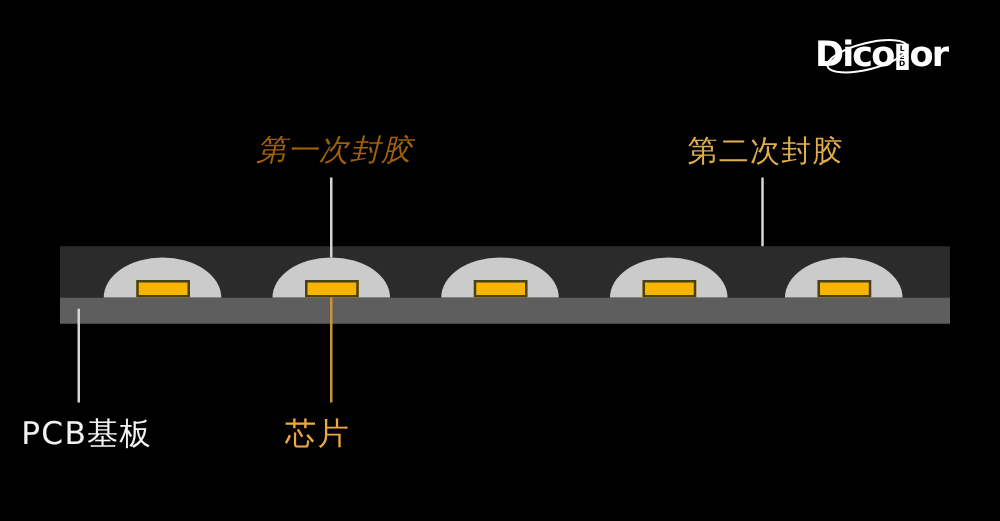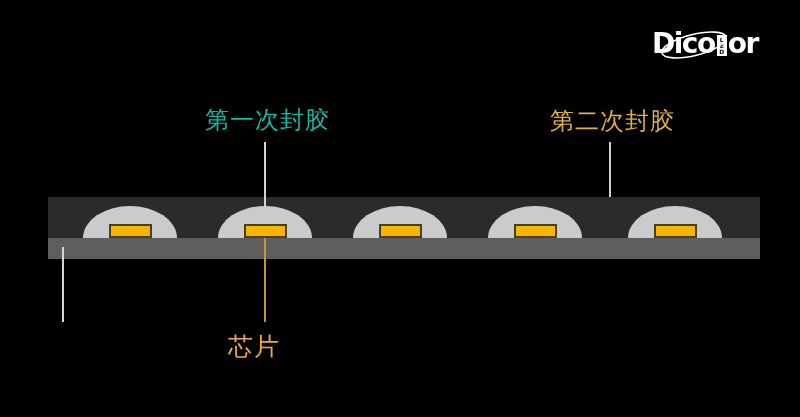--- a/index.html
+++ b/index.html
@@ -40,31 +40,32 @@
     <svg class="swoosh" width="80" height="40" viewBox="0 0 80 40">
       <ellipse cx="38" cy="20" rx="33" ry="10.5" transform="rotate(-14 38 20)" fill="none" stroke="#ffffff" stroke-width="1.6"></ellipse>
     </svg>
     <span class="logo-txt">Dico</span>
     <span class="led-box">
       <span class="led-txt">LED</span>
     </span>
     <span class="logo-txt">or</span>
   </div>
 
-  <div class="lbl lbl-top" style="left: 205px; top: 104px; color: #14b8a6;">第一次封胶</div>
+  <div class="lbl lbl-top" style="left: 205px; top: 104px; color: #a16207; font-style: italic;">第一次封胶</div>
   <div class="lbl lbl-top" style="left: 550px; top: 105px; color: rgb(223, 174, 74);">第二次封胶</div>
 
   <div class="leader" style="left: 264px; top: 142px; height: 64px; background: rgb(212, 212, 212);"></div>
   <div class="leader" style="left: 609px; top: 142px; height: 55px; background: rgb(212, 212, 212);"></div>
   <div class="leader" style="left: 62px; top: 247px; height: 75px; background: rgb(212, 212, 212);"></div>
   <div class="leader" style="left: 264px; top: 238px; height: 84px; background: rgb(198, 147, 54);"></div>
 
   <div class="bar-top" style="background: rgb(43, 43, 43);"></div>
   <div class="bar-pcb" style="background: rgb(94, 94, 94);"></div>
 
+  <div class="lbl lbl-bottom" style="left: 17px; top: 330px; color: rgb(242, 242, 242);">PCB基板</div>
   <div class="lbl lbl-bottom" style="left: 228px; top: 330px; color: rgb(237, 169, 63);">芯片</div>
 
 <div class="dome" style="left: 83px; background: rgb(203, 203, 203);"></div>
     <div class="chip" style="left: 109px; background: rgb(249, 179, 1); border-color: rgb(70, 65, 31);"></div>
     <div class="dome" style="left: 218px; background: rgb(203, 203, 203);"></div>
     <div class="chip" style="left: 244px; background: rgb(249, 179, 1); border-color: rgb(70, 65, 31);"></div>
     <div class="dome" style="left: 353px; background: rgb(203, 203, 203);"></div>
     <div class="chip" style="left: 379px; background: rgb(249, 179, 1); border-color: rgb(70, 65, 31);"></div>
     <div class="dome" style="left: 488px; background: rgb(203, 203, 203);"></div>
     <div class="chip" style="left: 514px; background: rgb(249, 179, 1); border-color: rgb(70, 65, 31);"></div>

